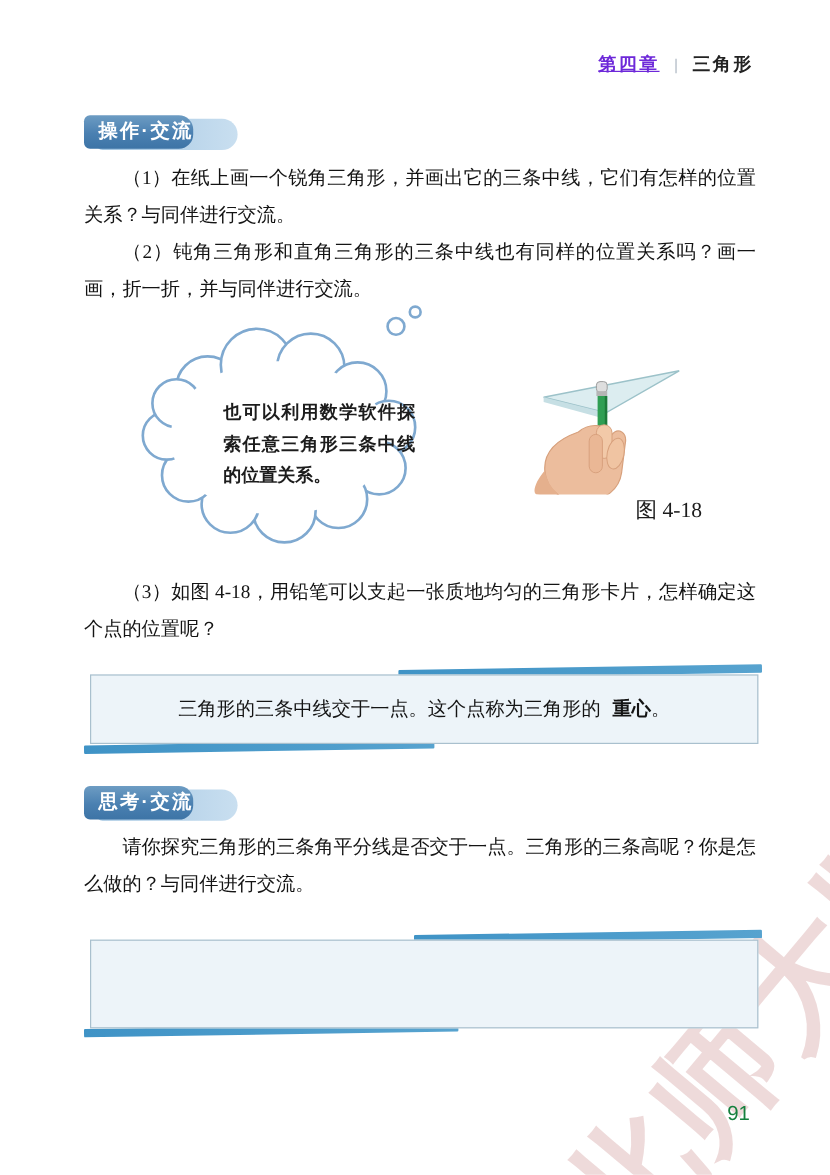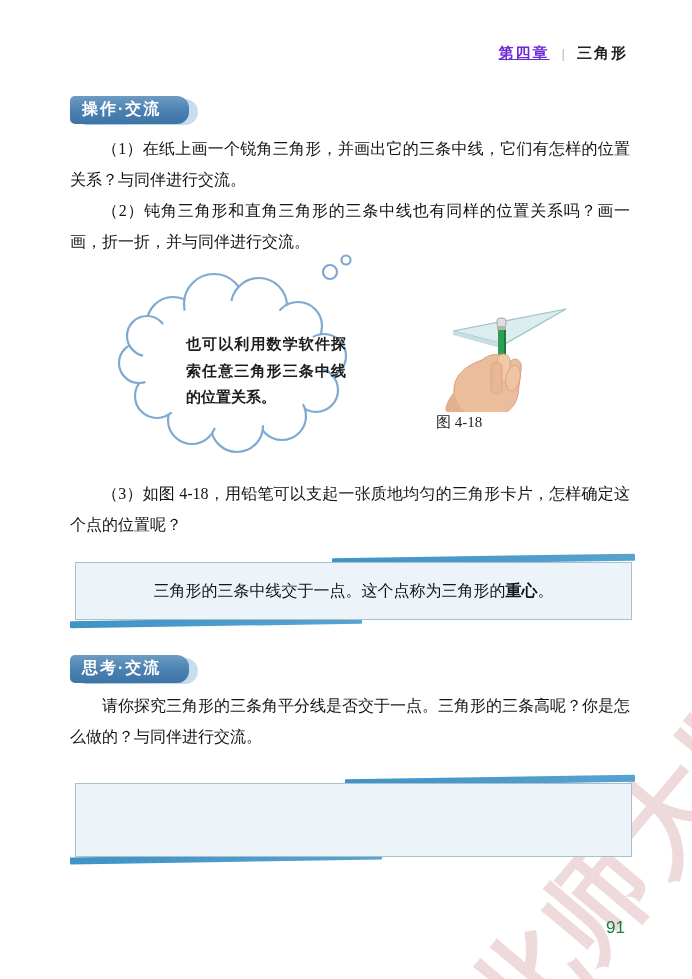--- a/index.html
+++ b/index.html
@@ -28,21 +28,21 @@
   
   .badge-wrap { position: absolute; left: 70px; height: 30px; z-index: 3; }
   .badge-echo {
     position: absolute; left: 10px; top: 3px;
     width: 118px; height: 26px;
     background: linear-gradient(90deg, #9fc3e0, #c9dff0);
     border-radius: 6px 14px 14px 6px;
   }
   .badge-main {
     position: absolute; left: 0; top: 0;
-    padding: 3px 28px 4px 12px;
+    padding: 3px 0 4px 12px;
     background: linear-gradient(180deg, #6d9cc3 0%, #4a80b1 55%, #3d74a6 100%);
     border-radius: 5px 12px 12px 5px;
     color: #ffffff; font-family: "Liberation Sans", "DejaVu Sans", sans-serif;
     font-size: 16px; font-weight: bold; letter-spacing: 2px;
     white-space: nowrap;
   }
 
   
   .para {
     position: absolute; left: 70px; width: 560px;
@@ -56,41 +56,41 @@
   .cloud-text {
     position: absolute; left: 186px; top: 331px;
     width: 160px; font-size: 15px; font-weight: 600;
     line-height: 26.5px; text-align: justify;
     color: #1c1c1c; z-index: 3;
   }
 
   
   .figure-svg { position: absolute; left: 425px; top: 282px; z-index: 2; }
   .figure-caption {
-    position: absolute; left: 436px; top: 413px; width: 130px;
-    text-align: left; font-size: 15px; color: #1c1c1c; z-index: 3;
+    position: absolute; left: 455px; top: 413px; width: 130px;
+    text-align: right; font-size: 18px; color: #1c1c1c; z-index: 3;
   }
 
   
   .kp-box {
     position: absolute; left: 75px; width: 557px;
     background: #edf4f9;
     border: 1px solid #a9c0ce;
     z-index: 2;
     display: flex; align-items: center; justify-content: center;
     font-size: 16px; color: #141414;
   }
   .kp-bar {
     position: absolute; height: 7px;
     background: linear-gradient(90deg, #3f93c6, #57a3cf);
     z-index: 1; border-radius: 1px;
   }
   .kp-inner { text-align: center; }
   .kp-left { display: inline-block; text-align: left; line-height: 31px; }
-  .bold-term { font-weight: bold; }
+  .bold-term { font-weight: bold; padding-left: 10px; }
 
   
   .watermark {
     position: absolute; left: 438px; top: 980px;
     transform: rotate(-50deg); transform-origin: 0 0;
     font-size: 106px; font-weight: bold;
     color: rgba(204, 146, 146, 0.34);
     white-space: nowrap; letter-spacing: 4px;
     z-index: 1; pointer-events: none;
   }

